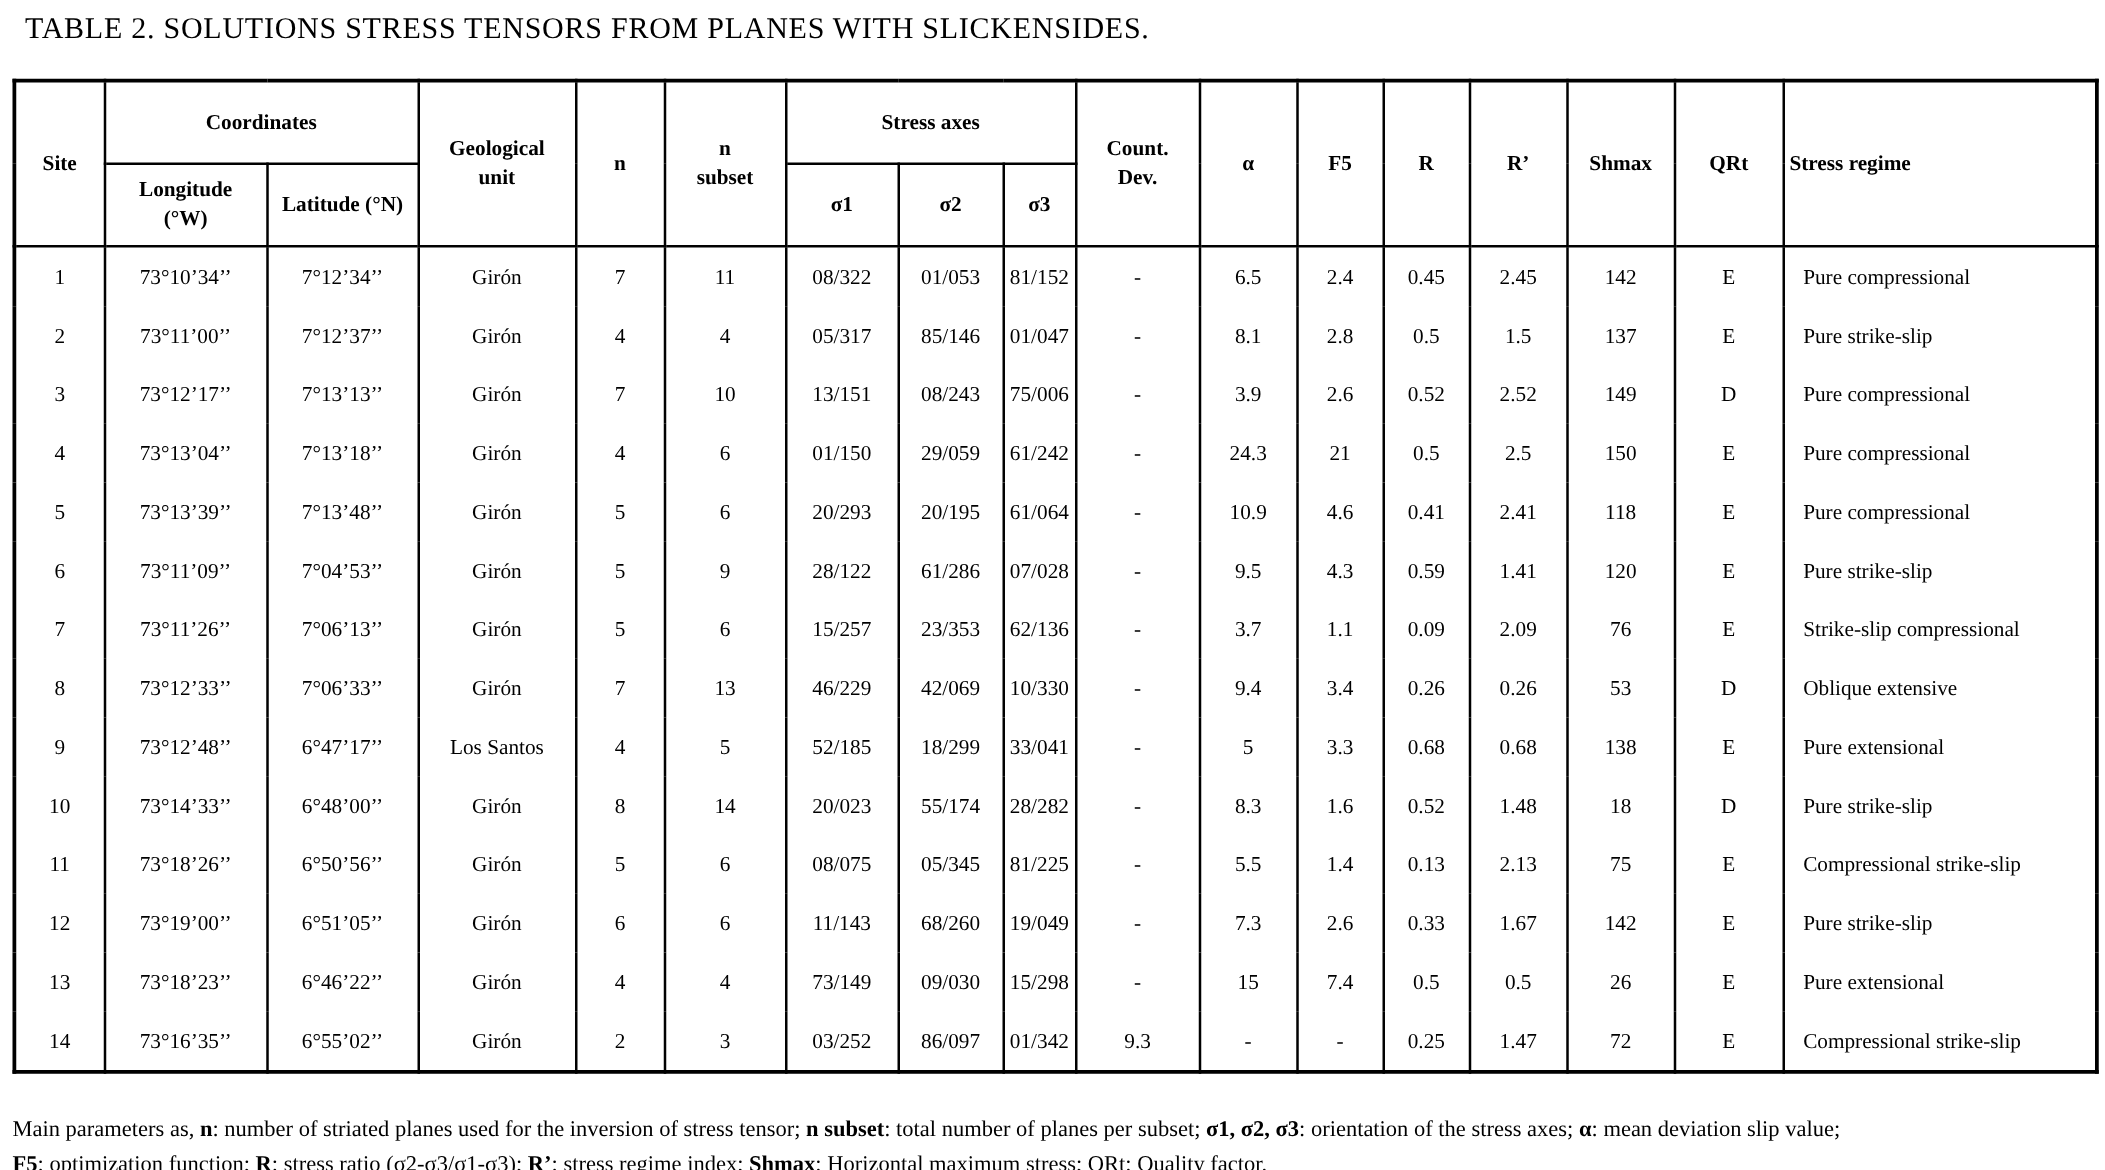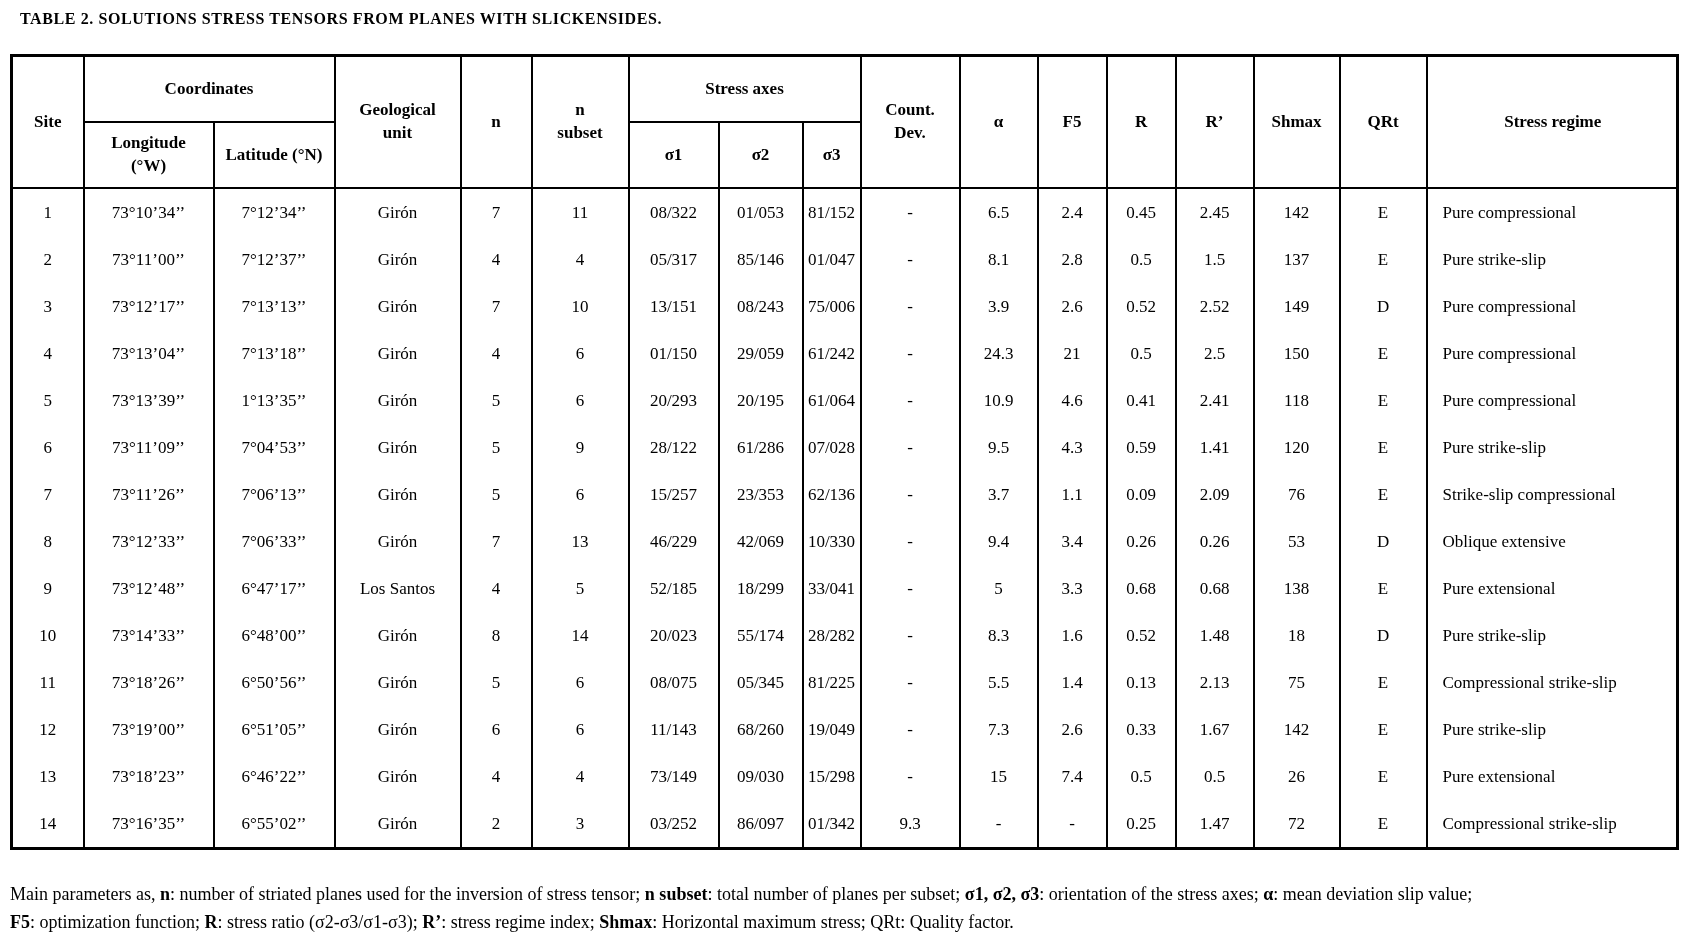--- a/index.html
+++ b/index.html
@@ -9,22 +9,22 @@
   }
   body {
     width: 1684px;
     height: 936px;
     font-family: "Liberation Serif", serif;
     color: #000000;
     overflow: hidden;
   }
   .title {
     margin: 10px 0 0 20px;
-    font-size: 16px;
-    font-weight: bold;
+    font-size: 24px;
+    font-weight: normal;
     letter-spacing: 0.6px;
     white-space: nowrap;
   }
   table.stress-table {
     border-collapse: collapse;
     table-layout: fixed;
     width: 1666px;
     margin: 26px 0 0 10px;
     border: 3px solid #000;
   }
@@ -32,21 +32,21 @@
     border: 2px solid #000;
     font-size: 17px;
     font-weight: bold;
     text-align: center;
     vertical-align: middle;
     padding: 2px;
     white-space: pre-line;
     line-height: 1.35;
   }
   .stress-table th.regime-h {
-    text-align: center;
+    text-align: left;
     padding-left: 4px;
   }
   .stress-table thead tr.h1 th { height: 60px; border-radius: 15px; }
   .stress-table thead tr.h2 th { height: 60px; }
   .stress-table td {
     border-left: 2px solid #000;
     border-right: 2px solid #000;
     border-top: none;
     border-bottom: none;
     height: 47px;
@@ -196,21 +196,21 @@
         <td>21</td>
         <td>0.5</td>
         <td>2.5</td>
         <td>150</td>
         <td>E</td>
         <td class="regime">Pure compressional</td>
       </tr>
       <tr>
         <td>5</td>
         <td>73°13’39’’</td>
-        <td>1°13’35’’</td>
+        <td>7°13’48’’</td>
         <td>Girón</td>
         <td>5</td>
         <td>6</td>
         <td>20/293</td>
         <td>20/195</td>
         <td>61/064</td>
         <td>-</td>
         <td>10.9</td>
         <td>4.6</td>
         <td>0.41</td>

